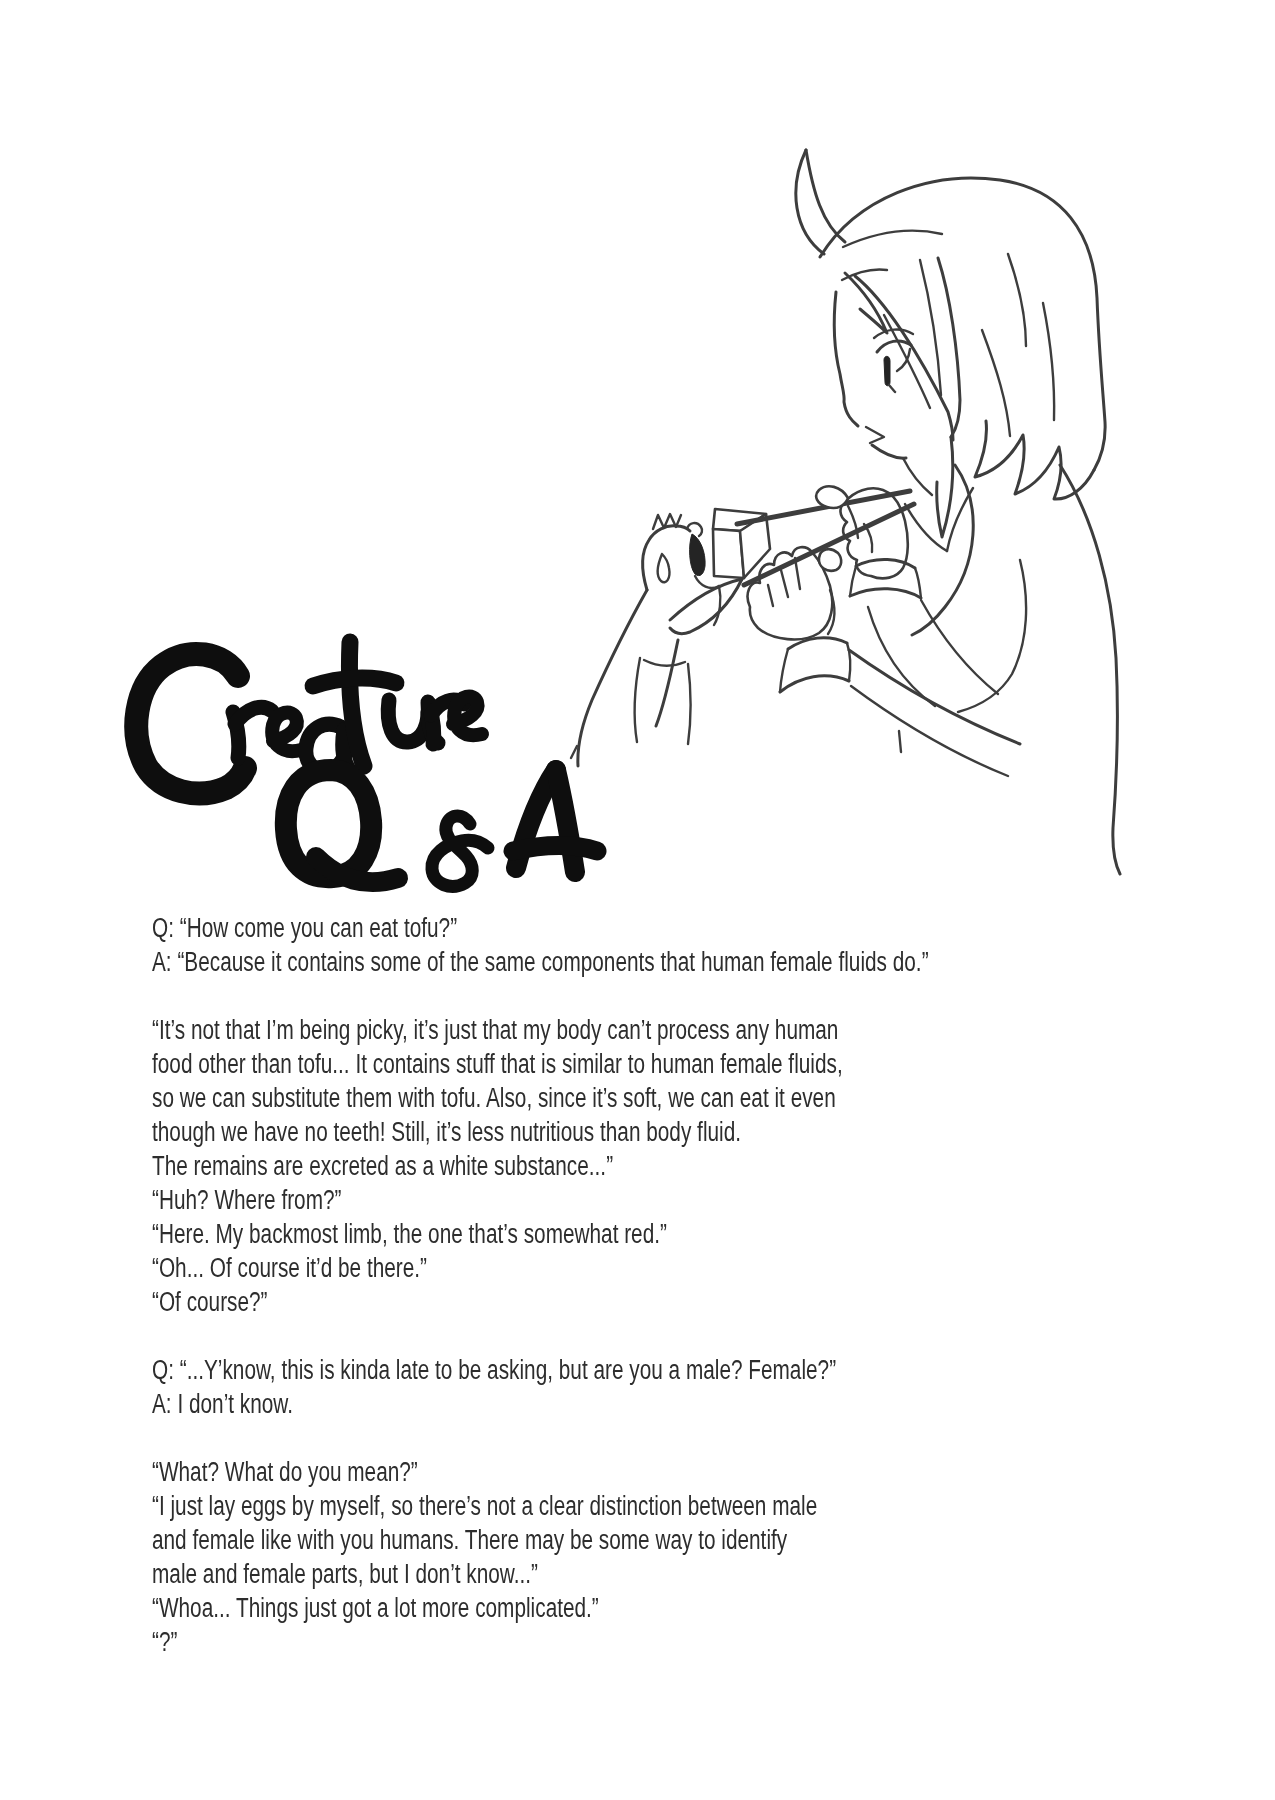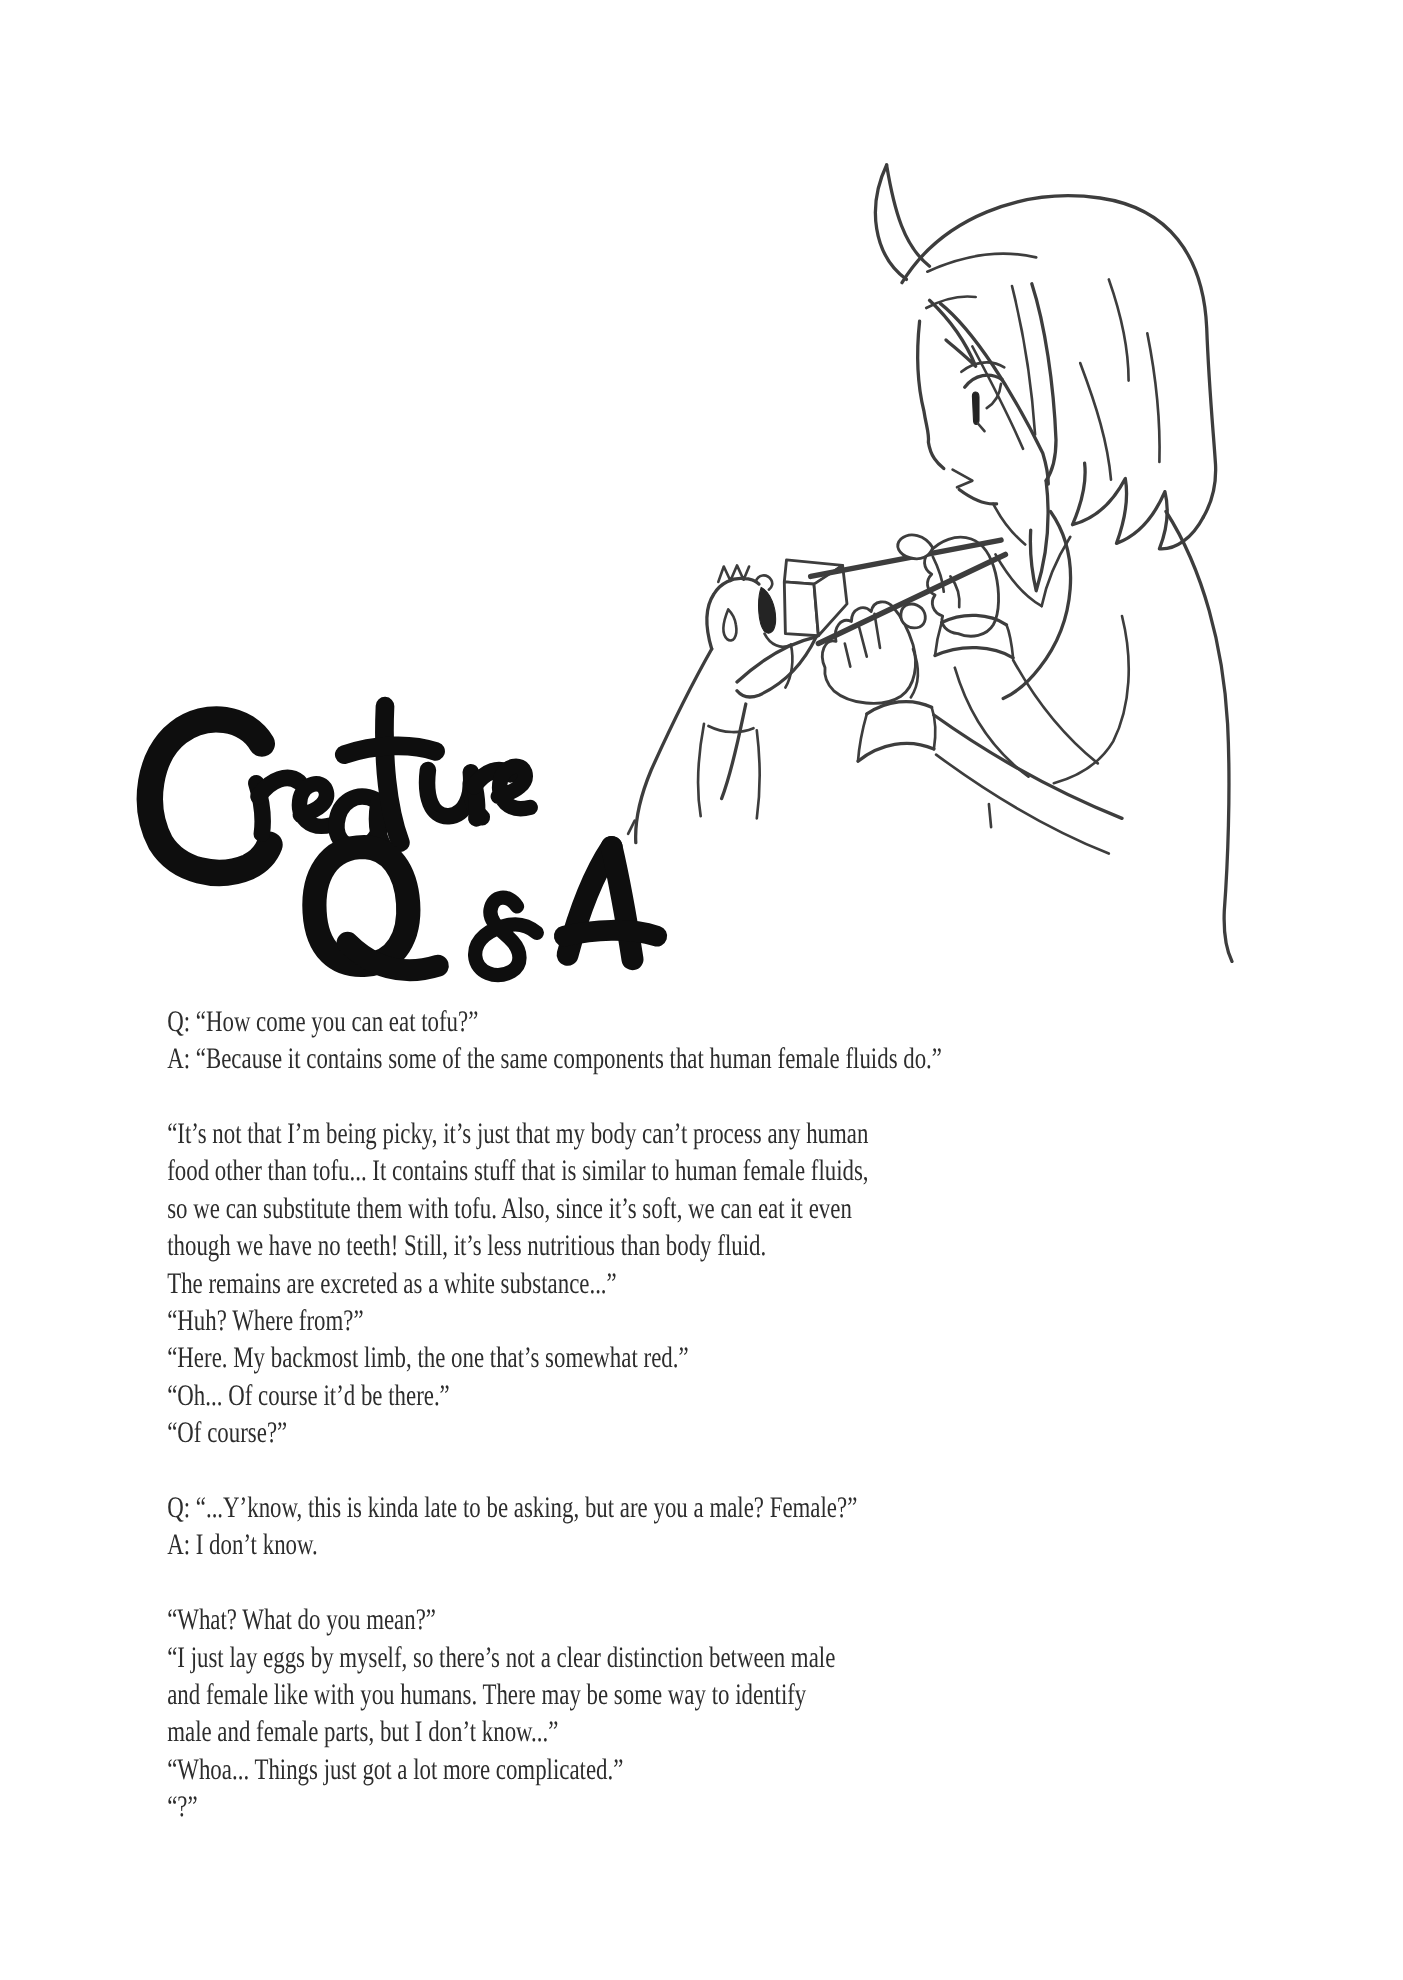--- a/index.html
+++ b/index.html
@@ -1,21 +1,21 @@
 <!DOCTYPE html>
 <html><head>
 <meta charset="utf-8">
 <style>
   html,body{margin:0;padding:0;background:#e8e8e8;}
   .page{
     position:relative;
     width:1275px;height:1800px;
     background:#ffffff;
     overflow:hidden;
-    font-family:Liberation Serif, serif;
+    font-family:Liberation Sans, sans-serif;
     margin:0 auto;
   }
   .art{position:absolute;left:0;top:0;width:1275px;height:1800px;}
   .qa{
     position:absolute;
     left:152px;top:911px;
     width:1420px;
     transform:scaleX(0.77);
     transform-origin:0 0;
     color:#2d2d2d;

